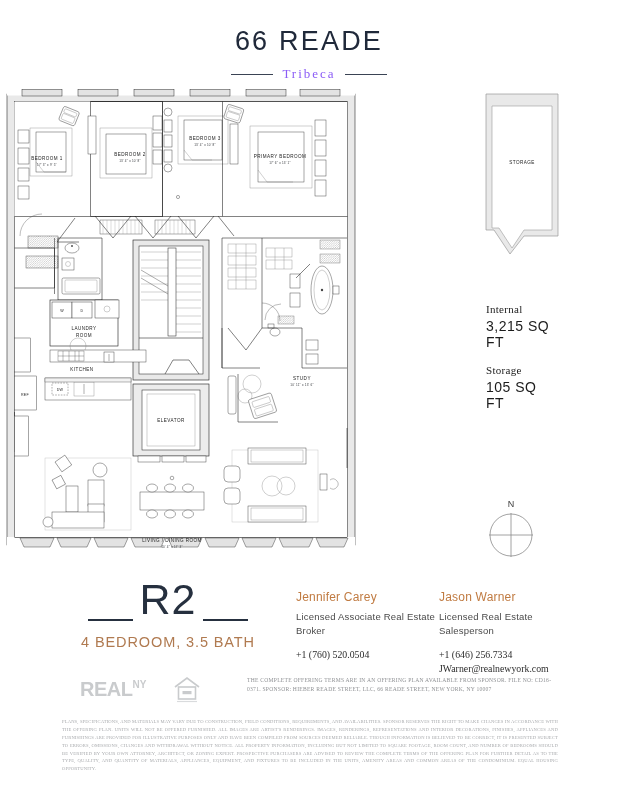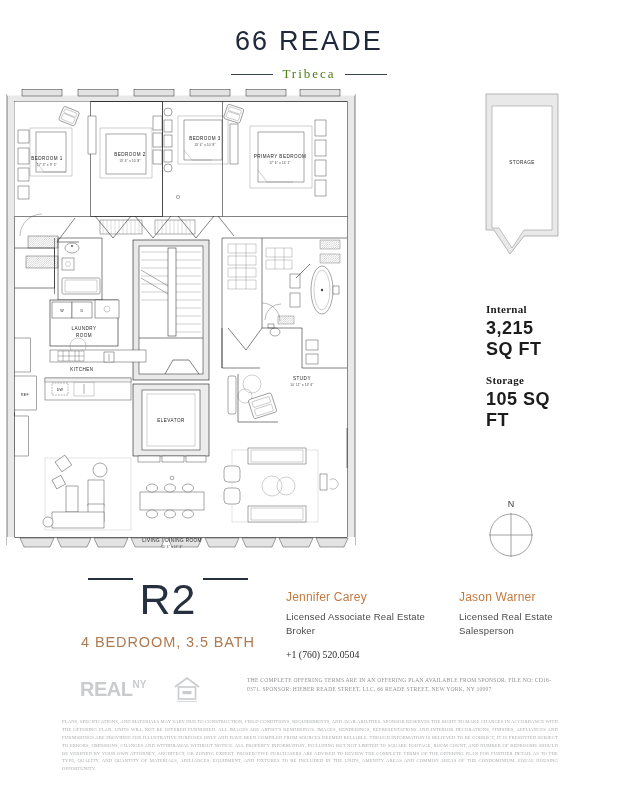--- a/index.html
+++ b/index.html
@@ -18,51 +18,51 @@
     font-family: "Liberation Sans", sans-serif;
     font-size: 27px; letter-spacing: 2.2px; color: #20293a; font-weight: 400;
   }
   .subwrap {
     display: flex; align-items: center; justify-content: center;
     gap: 9px; margin-top: 9px;
   }
   .subwrap .rule { width: 42px; height: 1px; background: #3a4354; }
   .subtitle {
     font-family: "Liberation Serif", serif;
-    font-size: 13px; letter-spacing: 2.0px; color: #4d7c0f;
+    font-size: 13px; letter-spacing: 2.0px; color: #8b5cf6;
   }
 
   
   .plan-area { position: absolute; top: 88px; left: 0; width: 618px; height: 480px; }
   .plan-svg { display: block; }
 
   
   .sqft { position: absolute; left: 486px; top: 303px; }
-  .sqft .grp { margin-bottom: 14px; font-weight: bold; }
+  .sqft .grp { margin-bottom: 14px; }
   .sqft .lbl {
     font-family: "Liberation Serif", serif;
     font-size: 11px; color: #1c1c1c; letter-spacing: .3px; margin-bottom: 3px;
   }
   .sqft .val {
     font-family: "Liberation Sans", sans-serif;
-    font-size: 18px; color: #1c1c1c; letter-spacing: .5px;
+    font-size: 14px; color: #1c1c1c; letter-spacing: .5px;
   }
 
   
   .unit-block { position: absolute; left: 58px; top: 578px; width: 220px; text-align: center; }
-  .unit-row { display: flex; align-items: flex-start; justify-content: center; gap: 7px; }
+  .unit-row { display: flex; align-items: flex-end; justify-content: center; gap: 7px; }
   .unit-row .rule { width: 45px; height: 2px; background: #26303f; }
   .unit-name { font-size: 43px; color: #26303f; letter-spacing: 1px; line-height: 1; font-weight: 400; }
   .unit-sub {
     margin-top: 13px; font-size: 14.5px; letter-spacing: .9px;
     color: #b07a50;
   }
 
   
-  .agents { position: absolute; left: 286px; top: 590px; display: flex; gap: 30px; }
+  .agents { position: absolute; left: 296px; top: 590px; display: flex; }
   .agent { width: 143px; }
   .agent .name { font-size: 12px; color: #c07b42; letter-spacing: .2px; margin-bottom: 6px; font-weight: 400; }
   .agent .role { font-size: 9.5px; color: #4a4a4a; line-height: 1.45; letter-spacing: .2px; }
   .agent .contact {
     margin-top: 10px; font-family: "Liberation Serif", serif;
     font-size: 9.8px; color: #2b2b2b; line-height: 1.45;
   }
 
   
   .footer { position: absolute; left: 0; top: 672px; width: 618px; }
@@ -510,20 +510,24 @@
     <div class="agent">
       <div class="name">Jennifer Carey</div>
       <div class="role">Licensed Associate Real Estate Broker</div>
       <div class="contact">
         <div>+1 (760) 520.0504</div>
       </div>
     </div>
     <div class="agent">
       <div class="name">Jason Warner</div>
       <div class="role">Licensed Real Estate Salesperson</div>
+      <div class="contact">
+        <div>+1 (646) 256.7334</div>
+        <div>JWarner@realnewyork.com</div>
+      </div>
     </div>
   </div>
 
   <div class="footer">
     <div class="footer-row">
       <div class="realny">
         <span>REAL</span><sup>NY</sup>
       </div>
       <div class="eho">
         <svg width="30" height="30" viewBox="0 0 30 30">

